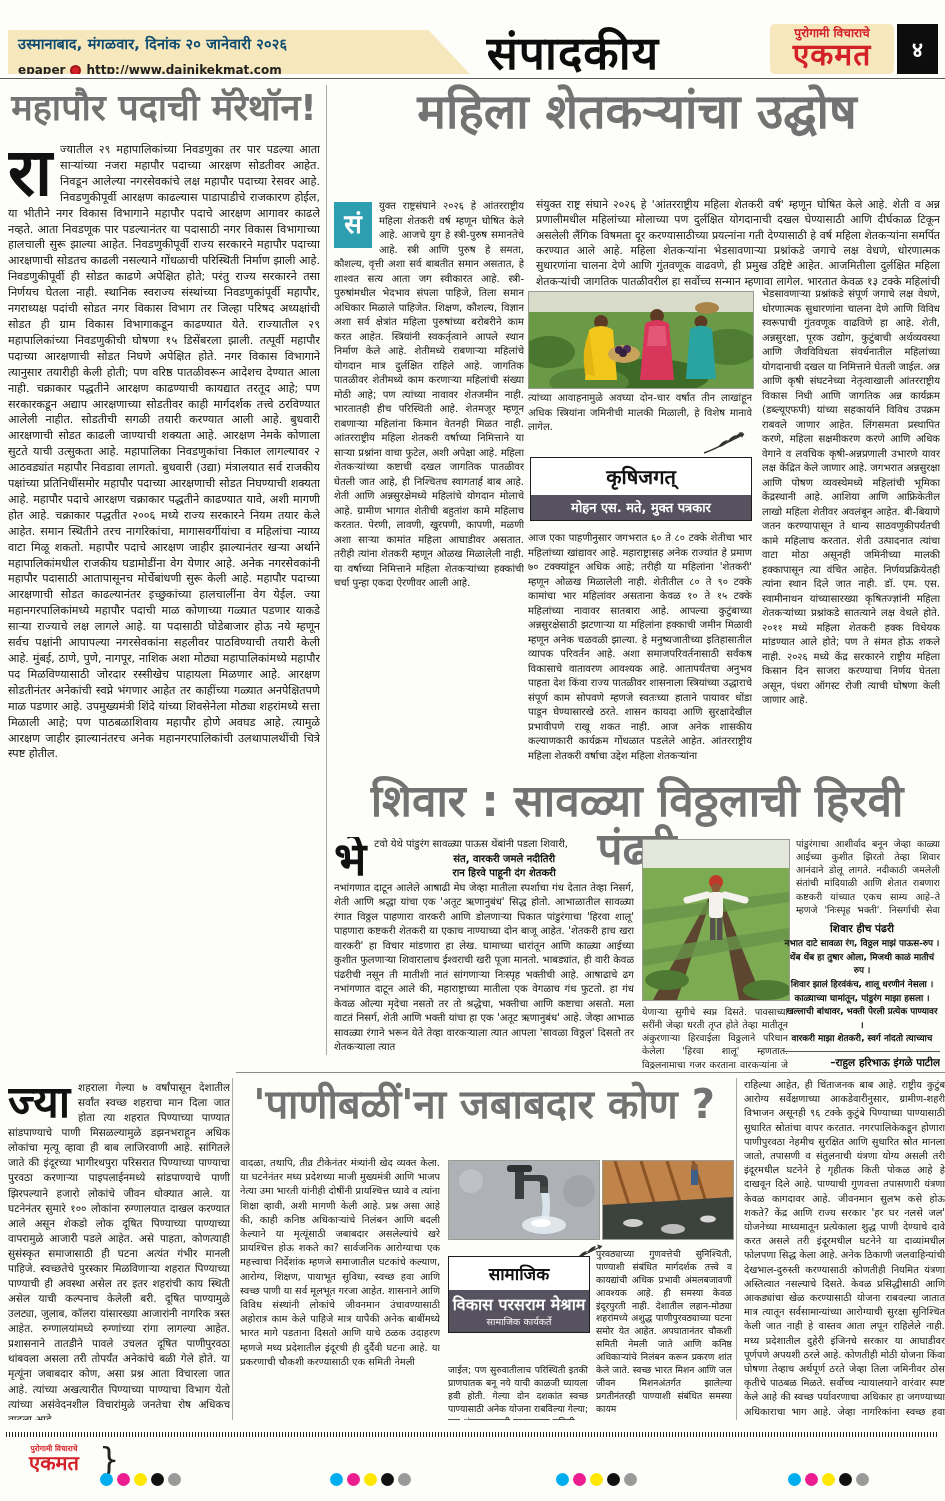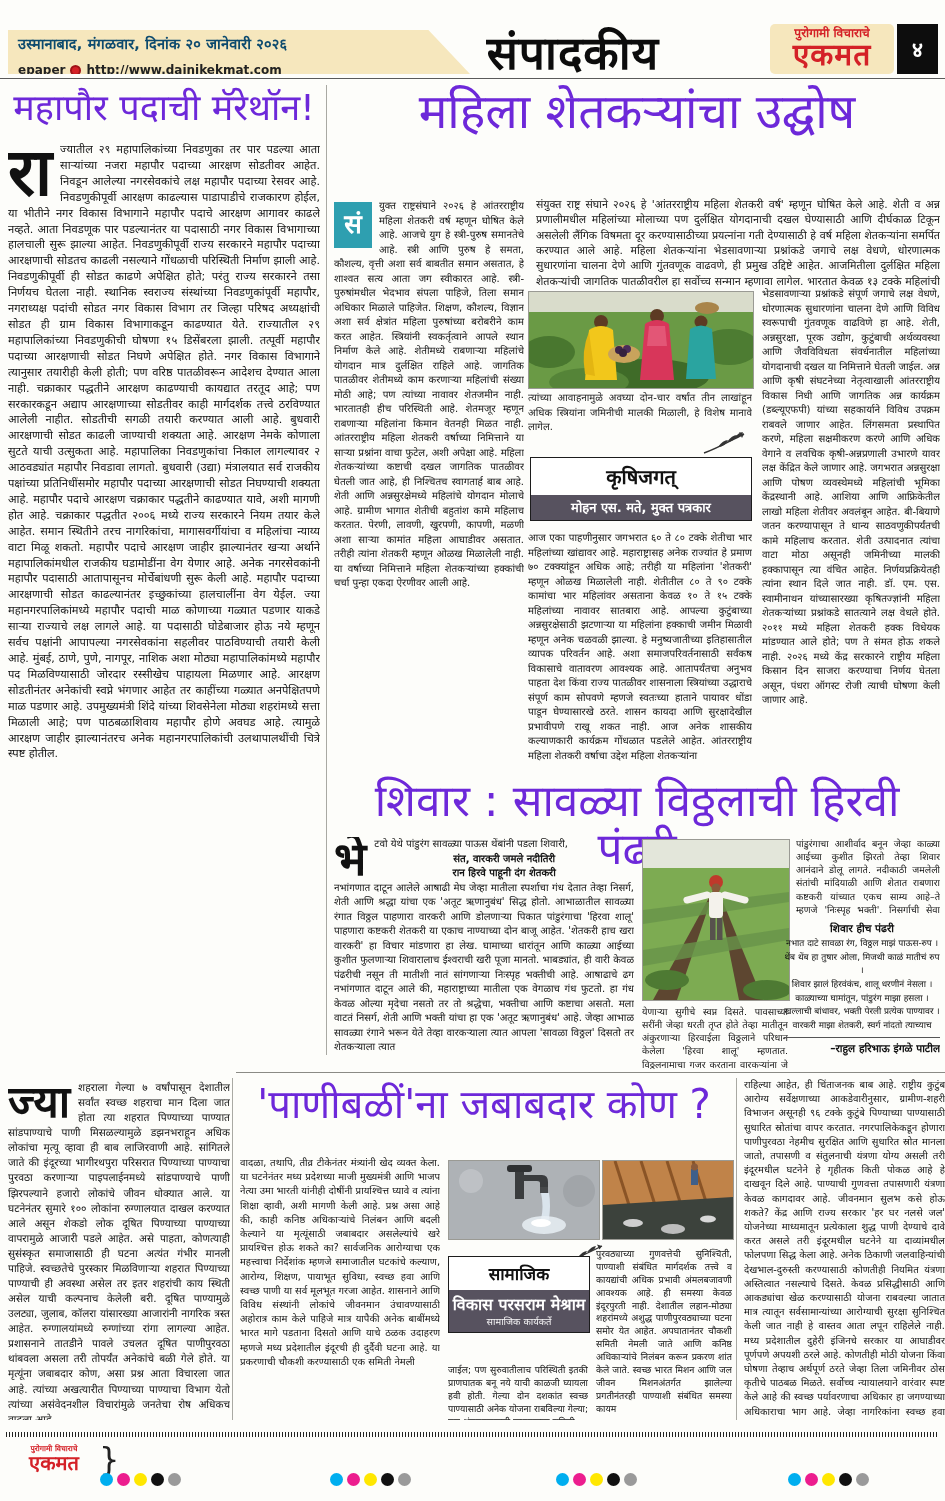--- a/index.html
+++ b/index.html
@@ -15,40 +15,40 @@
         font-size:46px;font-weight:800;color:#0c0c0c;letter-spacing:1px;}
   .masthead-logo{position:absolute;left:770px;top:24px;width:124px;height:50px;background:#f6e7bd;
         border-radius:5px;text-align:center;padding-top:3px;box-sizing:border-box;}
   .masthead-tagline{color:#d42127;font-size:12px;font-weight:800;line-height:1;}
   .masthead-name{color:#d42127;font-size:30px;font-weight:900;line-height:1.05;letter-spacing:1px;}
   .page-number-box{position:absolute;left:897px;top:24px;width:41px;height:50px;background:#0d0d0d;
         color:#fff;font-size:21px;font-weight:700;display:flex;align-items:center;justify-content:center;}
   .header-rule{position:absolute;left:0;top:78px;width:945px;height:1px;background:#5a5a5a;}
   
   .col{position:absolute;text-align:justify;overflow:hidden;color:#141414;}
-  .hl{position:absolute;font-weight:400;color:#6d28d9;text-align:center;line-height:1.1;}
+  .hl{position:absolute;font-weight:700;color:#737373;text-align:center;line-height:1.1;}
   .vline{position:absolute;width:1px;background:#a9a9a3;}
   .hrule{position:absolute;height:1px;background:#8a8a85;}
   .dropcap-plain{float:left;font-weight:800;color:#111;line-height:.82;padding:4px 8px 0 0;}
   .dropcap-box{float:left;width:38px;height:46px;background:#2e9fb0;color:#fff;font-size:26px;font-weight:800;
         display:flex;align-items:center;justify-content:center;margin:3px 7px 2px 0;}
   
   .byline-box{border:1.6px solid #1c1c1c;background:#fff;}
   .byline-box .bb-title{text-align:center;font-weight:800;color:#111;padding:5px 2px;}
   .byline-bar{background:#57525f;color:#fff;text-align:center;padding:3px 2px 4px;}
   .byline-bar .bb-name{font-weight:800;}
   .byline-bar .bb-role{font-weight:400;opacity:.95;}
   .sprig{position:absolute;}
   
   .photo{position:absolute;border:1px solid #9a9a94;overflow:hidden;background:#ccc;}
   .caption{position:absolute;font-size:10px;line-height:1.45;text-align:justify;color:#222;overflow:hidden;}
   
   .poem-block{position:absolute;text-align:center;color:#111;overflow:hidden;}
   .poem-title{font-weight:800;font-size:10.5px;margin-bottom:2px;}
-  .poem-line{font-weight:400;font-size:8.8px;line-height:1.55;}
+  .poem-line{font-weight:700;font-size:8.8px;line-height:1.55;}
   .poem-author{border-top:1px solid #555;margin-top:5px;padding-top:3px;font-weight:800;font-size:10.5px;text-align:right;}
   
   .footer-hatch{position:absolute;left:6px;top:1432px;width:933px;height:5px;
         background:repeating-linear-gradient(90deg,#222 0 1px,transparent 1px 3px);}
   .footer-logo{position:absolute;left:8px;top:1443px;width:92px;text-align:center;}
   .footer-tagline{color:#d42127;font-size:7.5px;font-weight:800;}
   .footer-name{color:#d42127;font-size:20px;font-weight:900;line-height:1;}
   .footer-brace{position:absolute;left:99px;top:1440px;font-size:32px;color:#222;font-weight:400;}
   .imprint{position:absolute;left:115px;top:1514px;width:824px;font-size:8px;line-height:1.6;color:#111;text-align:justify;}
   .dot-group{position:absolute;top:1473px;display:flex;gap:4px;}

